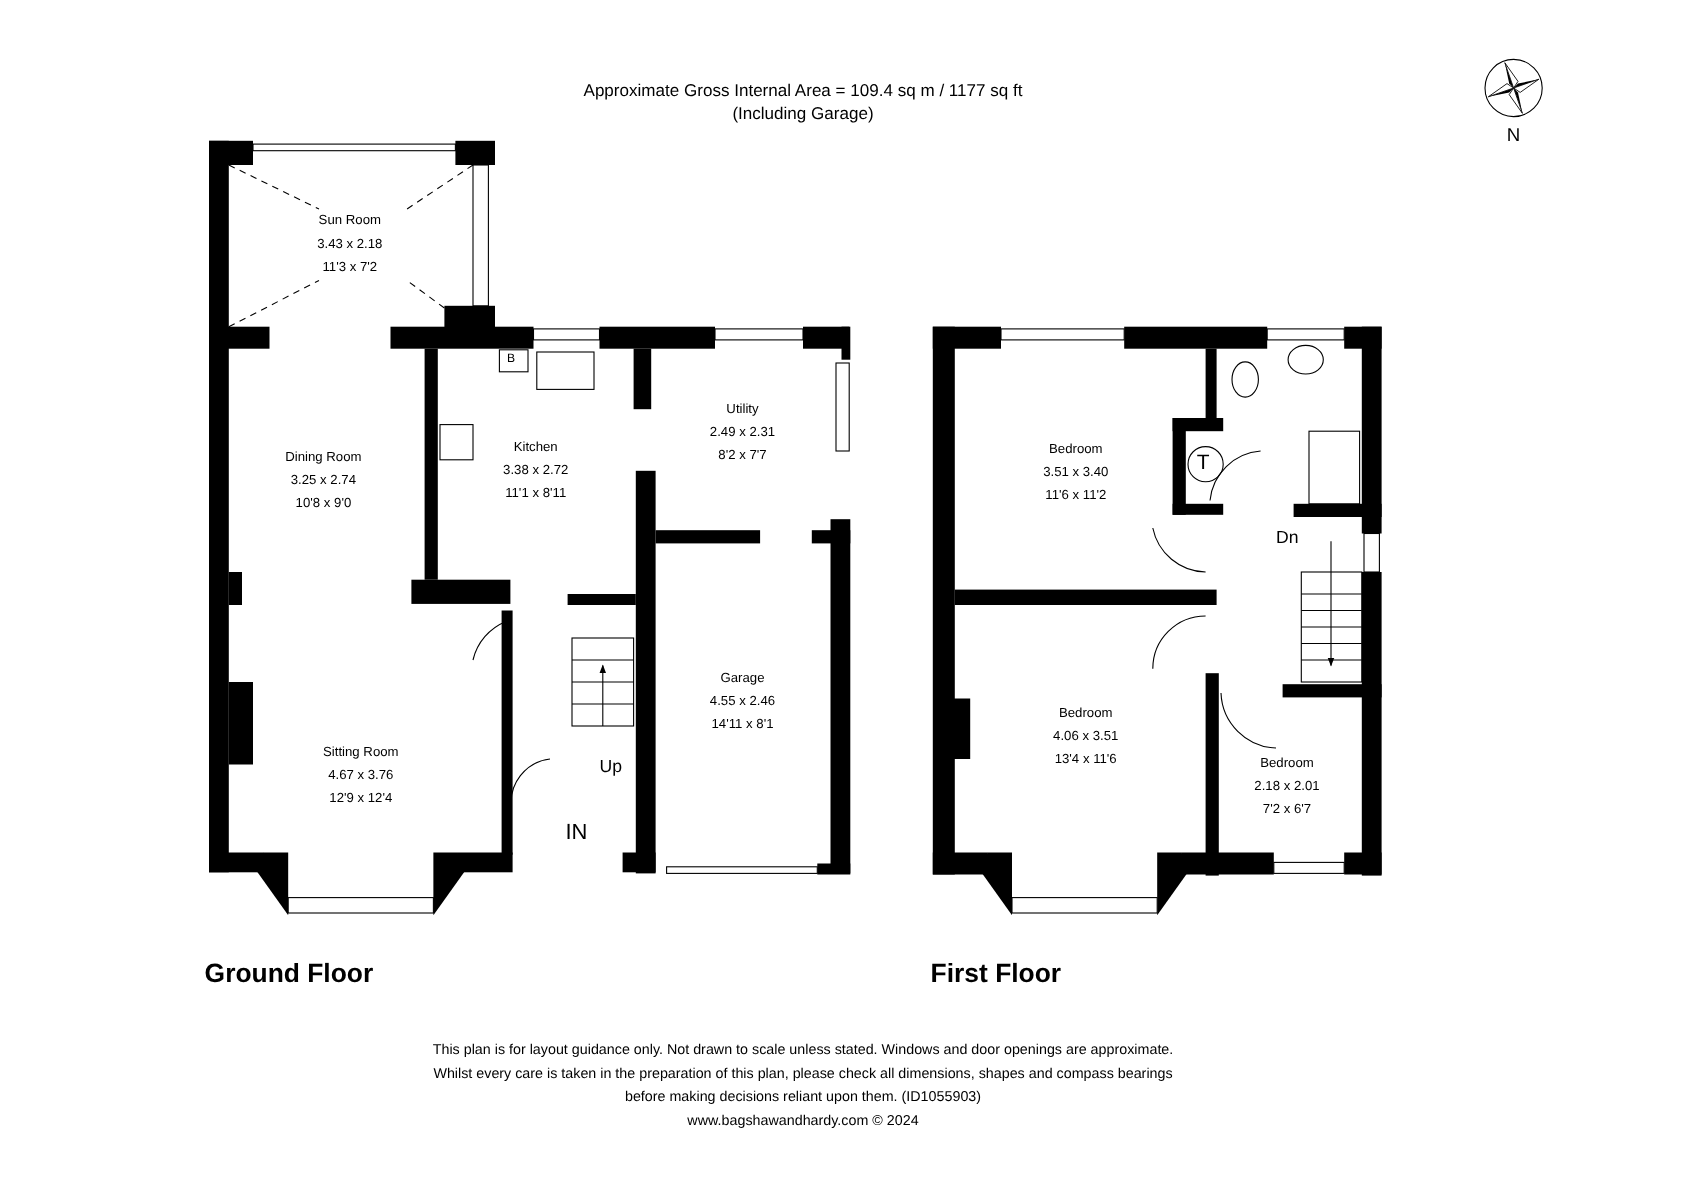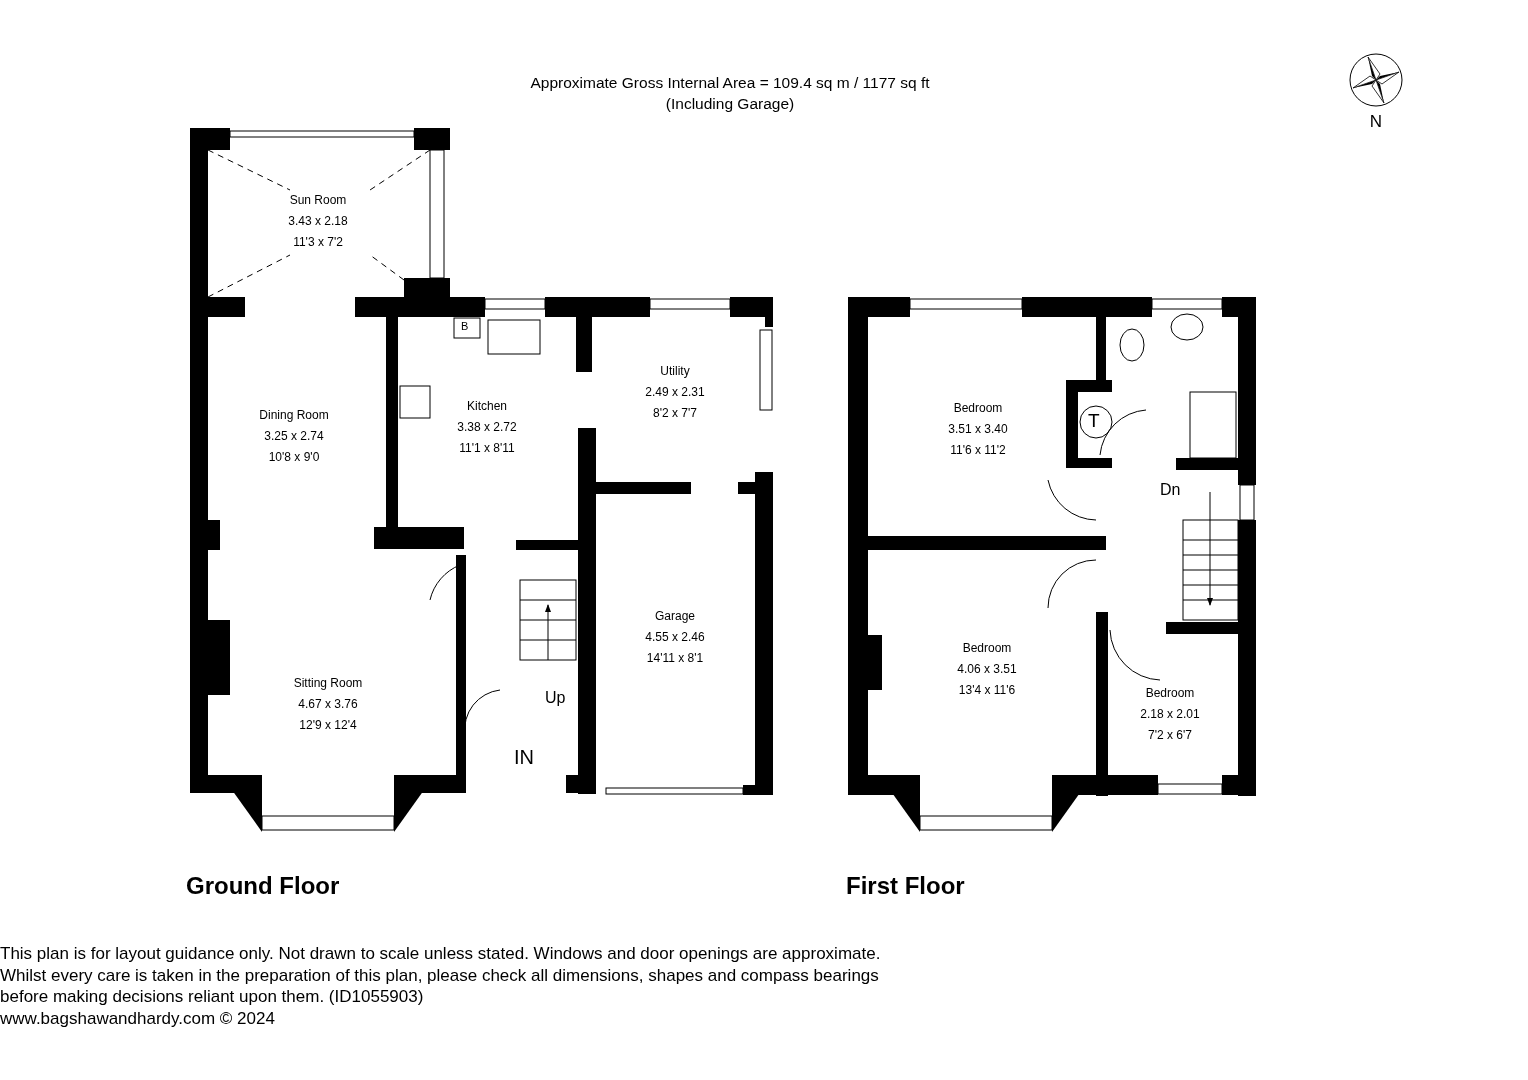--- a/index.html
+++ b/index.html
@@ -5,21 +5,21 @@
   html, body { margin:0; padding:0; background:#ffffff; }
   body { width:1528px; height:1080px; position:relative; overflow:hidden; font-family:"Liberation Sans", sans-serif; color:#000; }
   .abs { position:absolute; }
   .center { text-align:center; }
   #header-area { left:0; top:72px; width:1460px; text-align:center; font-size:15.5px; line-height:21px; }
   #compass { left:1348px; top:52px; width:56px; height:80px; }
   .floor-title { font-size:24px; font-weight:bold; }
   .room-label { font-size:12px; line-height:21px; text-align:center; position:absolute; transform:translateX(-50%); white-space:nowrap; }
   .stair-label { font-size:16px; position:absolute; }
   #plan-svg { position:absolute; left:0; top:0; width:1528px; height:1080px; }
-  #footer { left:0; top:943px; width:1460px; text-align:left; font-size:17px; line-height:21.5px; }
+  #footer { left:0; top:943px; width:1460px; text-align:center; font-size:13px; line-height:21.5px; }
 </style>
 </head>
 <body>
 
 <div class="abs" id="header-area">
   <div>Approximate Gross Internal Area = 109.4 sq m / 1177 sq ft</div>
   <div>(Including Garage)</div>
 </div>
 
 <div class="abs" id="compass">

